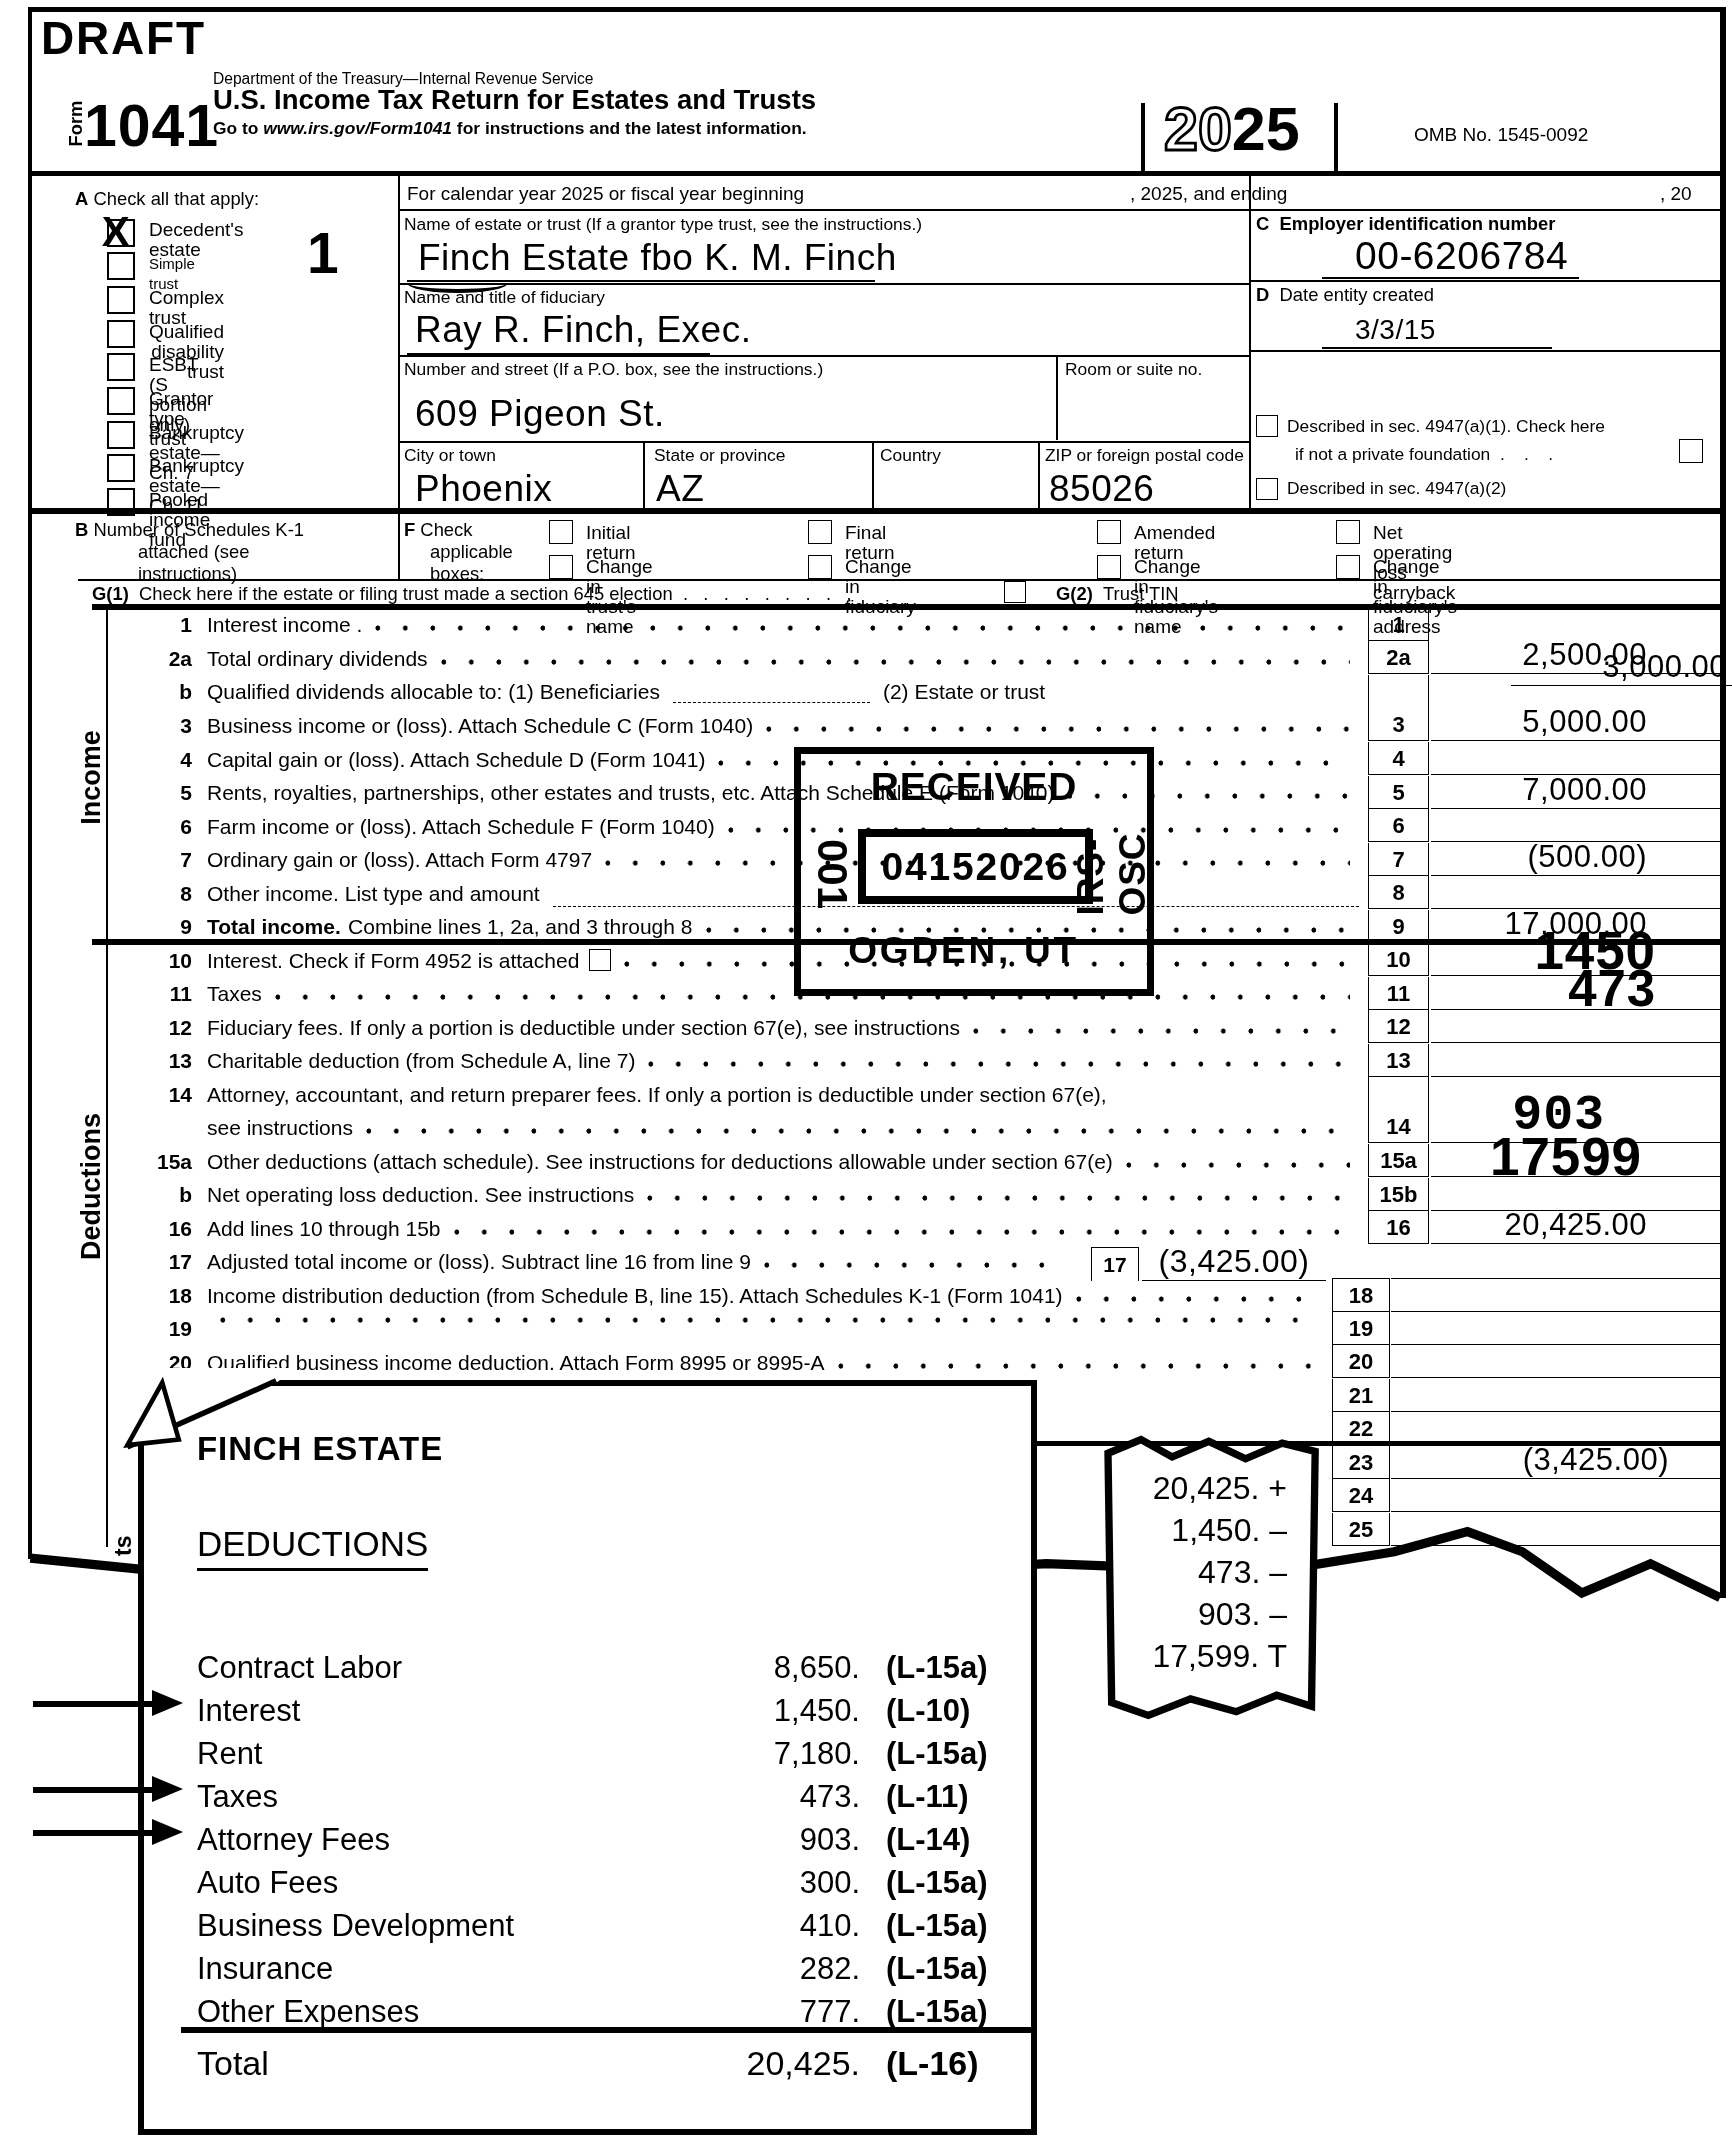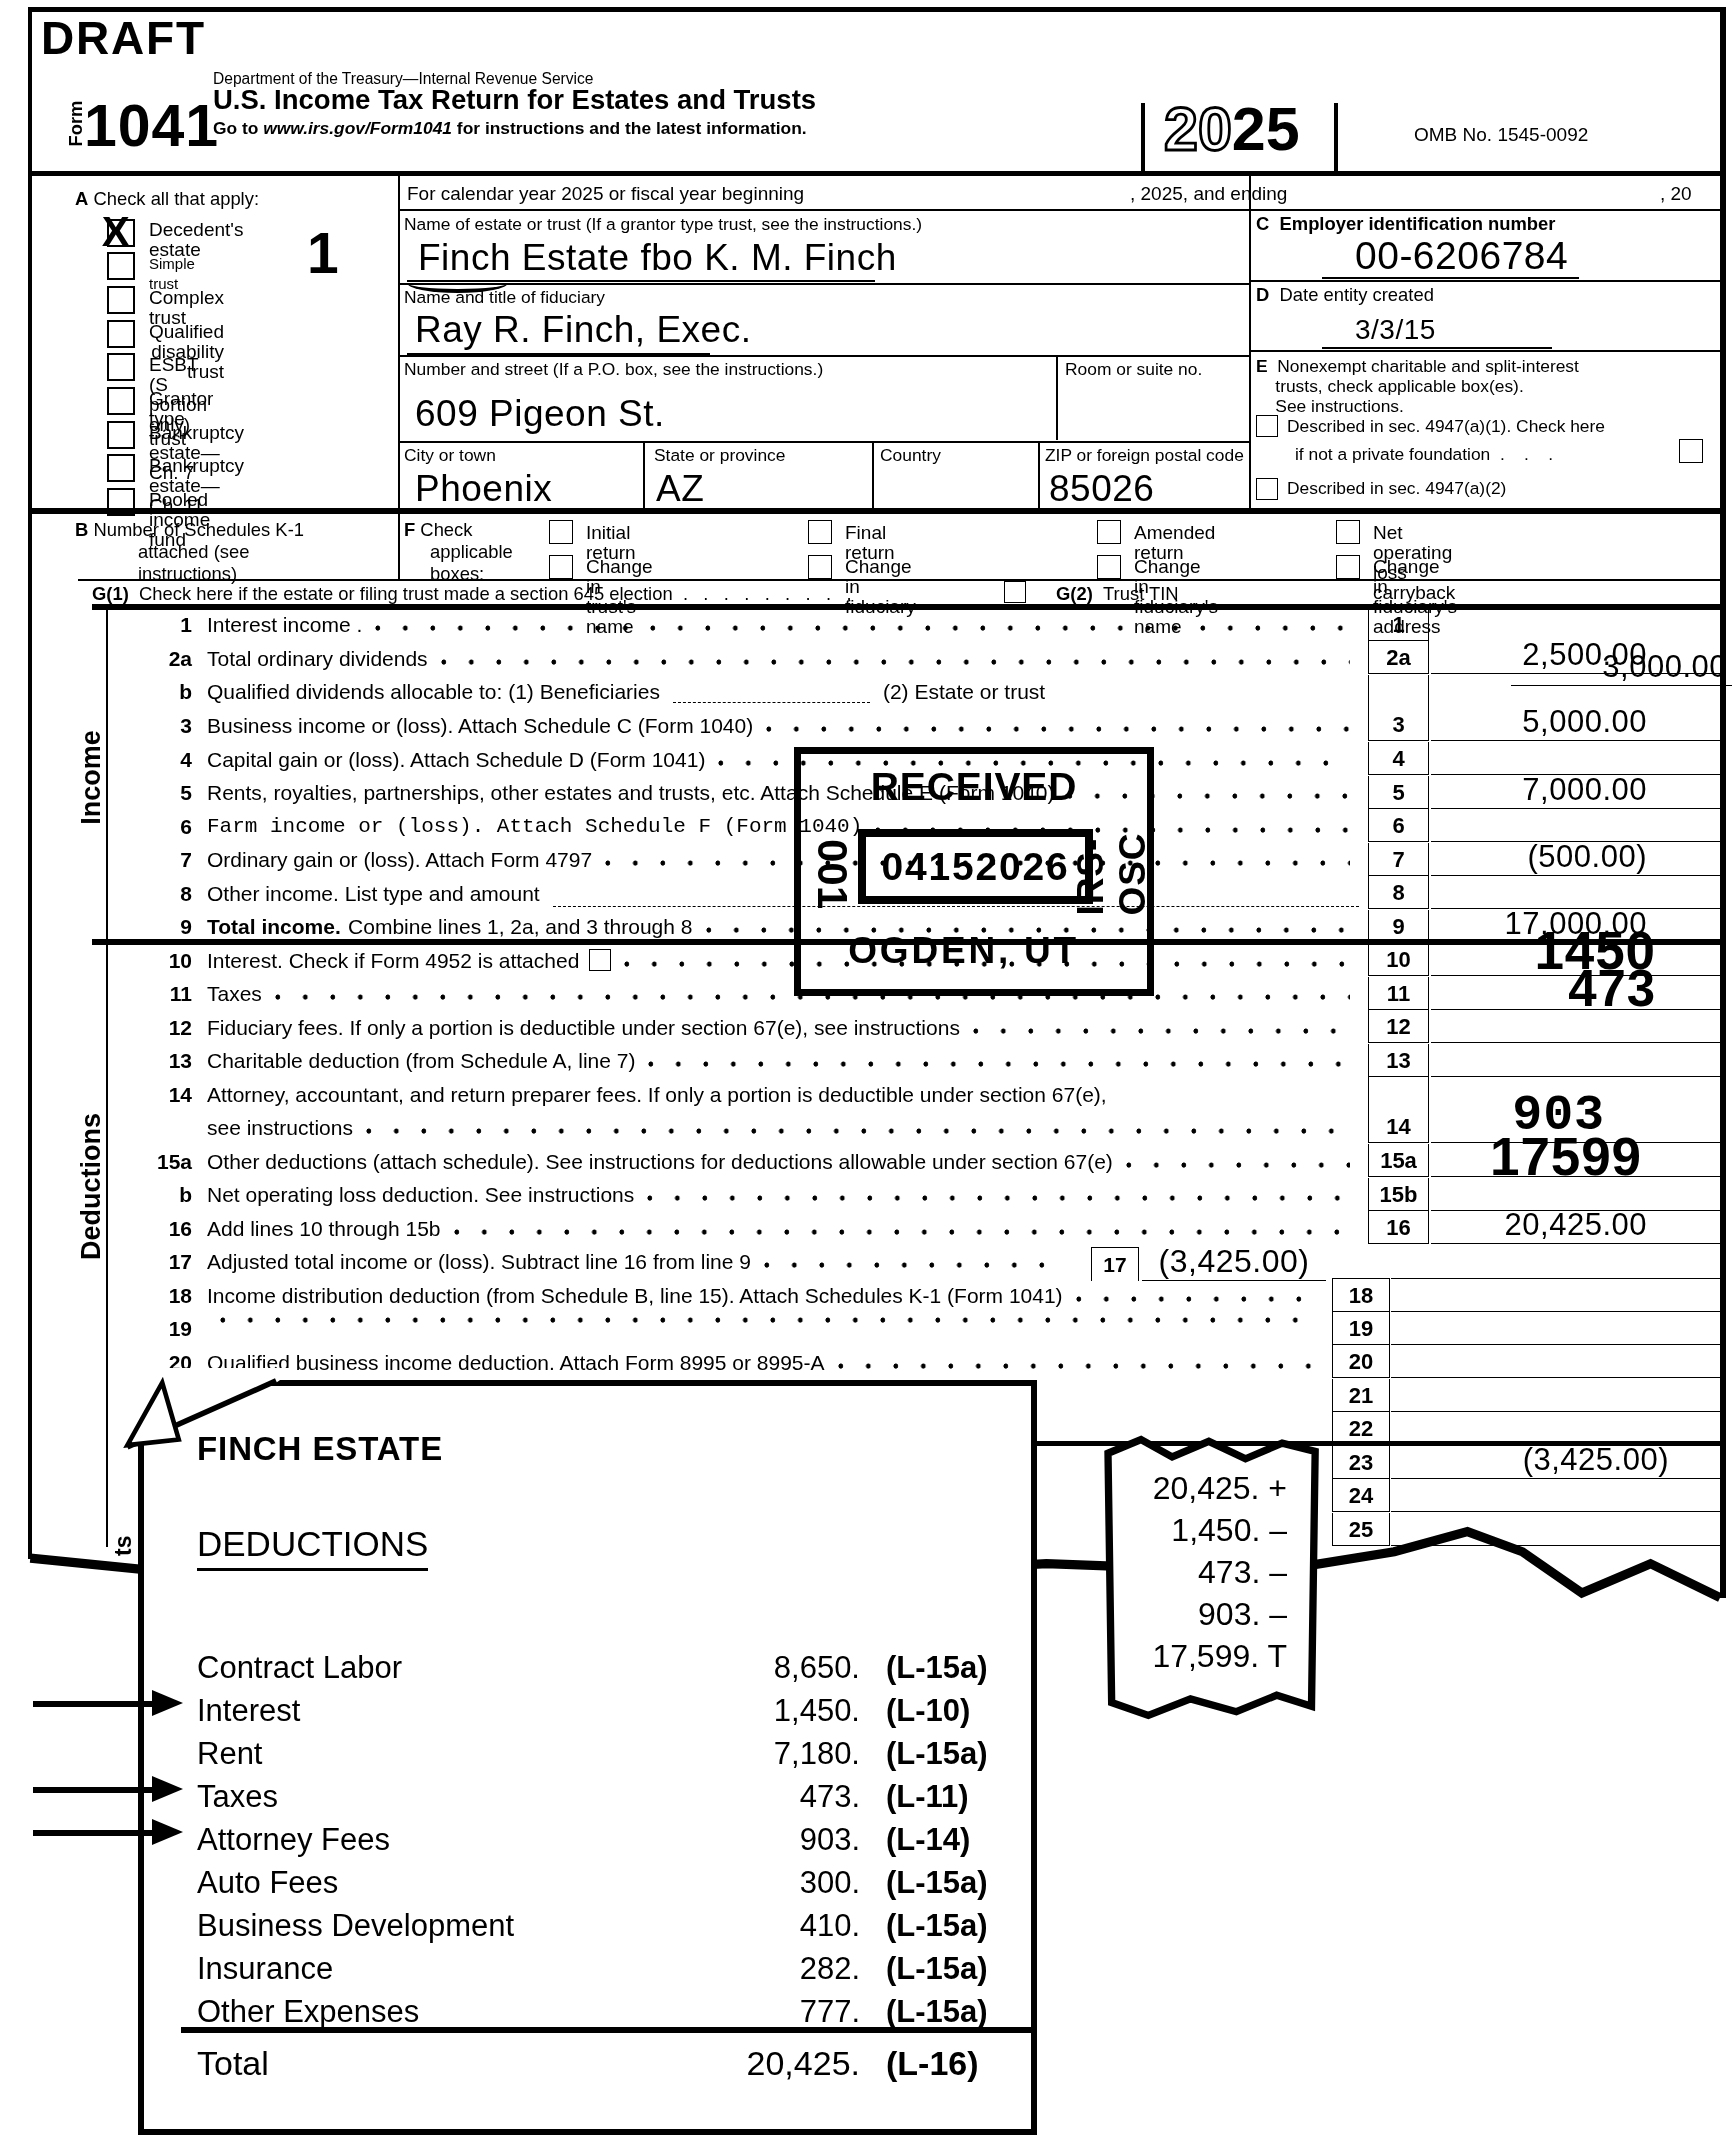--- a/index.html
+++ b/index.html
@@ -120,21 +120,20 @@
   <div class="abs typedv" style="left:1049px;top:468px;font-size:37px;">85026</div>
 
   <div class="abs sm" style="left:1256px;top:214px;"><span class="b">C</span>&nbsp;&nbsp;<span class="b">Employer identification number</span></div>
   <div class="abs typedv" style="left:1355px;top:234px;font-size:39px;">00-6206784</div>
   <div class="hl" style="left:1322px;top:277px;width:257px;"></div>
   <div class="hl" style="left:1249px;top:280px;width:473px;"></div>
   <div class="abs sm" style="left:1256px;top:285px;"><span class="b">D</span>&nbsp;&nbsp;<span>Date entity created</span></div>
   <div class="abs typedv" style="left:1355px;top:314px;font-size:28px;">3/3/15</div>
   <div class="hl" style="left:1322px;top:347px;width:230px;"></div>
   <div class="hl" style="left:1249px;top:350px;width:473px;"></div>
-  <div class="abs xs" style="left:1256px;top:356px;font-size:17.4px;line-height:20px;"><span class="b">E</span>&nbsp;&nbsp;<span>Nonexempt charitable and split-interest</span><br>&nbsp;&nbsp;&nbsp;&nbsp;<span>trusts, check applicable box(es).</span><br>&nbsp;&nbsp;&nbsp;&nbsp;<span>See instructions.</span></div>
   <div class="cb" style="left:1256px;top:415px;width:20px;height:20px;border-width:1.8px;"></div>
   <div class="abs xs" style="left:1287px;top:416px;font-size:17.4px;">Described in sec. 4947(a)(1). Check here</div>
   <div class="abs xs" style="left:1295px;top:444px;font-size:17.4px;"><span>if not a private foundation</span>&nbsp;&nbsp;.&nbsp;&nbsp;&nbsp;&nbsp;.&nbsp;&nbsp;&nbsp;&nbsp;.</div>
   <div class="cb" style="left:1679px;top:439px;width:22px;height:22px;border-width:1.8px;"></div>
   <div class="cb" style="left:1256px;top:478px;width:20px;height:20px;border-width:1.8px;"></div>
   <div class="abs xs" style="left:1287px;top:478px;font-size:17.4px;">Described in sec. 4947(a)(2)</div>
 
   <div class="hl" style="left:32px;top:508px;width:1688px;height:5.5px;"></div>
 
   <div class="abs sm" style="left:75px;top:520px;"><span class="b">B</span>&nbsp;<span>Number of Schedules K-1</span></div>
@@ -234,21 +233,21 @@
         <div class="leader"></div>
       </div>
       <div class="numcell" style="left: 1368px; top: 776px; width: 59px; height: 32px;">
         <div class="abs b" style="left: 0px; bottom: 1.8px; width: 100%; font-size: 22px;">5</div>
       </div>
       <div class="valcell" style="left: 1431px; top: 776px; width: 289px; height: 32px;">
         <div class="vtxt typedv" style="right: 73px; bottom: 0px; font-size: 31px;">7,000.00</div>
       </div>
       <div class="abs b lt" style="left: 119px; top: 815px; width: 73px; text-align: right;">6</div>
       <div class="abs" style="left: 207px; top: 815px; width: 1152px; display: flex;">
-        <div class="lt" style="white-space: nowrap; font-family: Liberation Mono, monospace;">Farm income or (loss). Attach Schedule F (Form 1040)</div>
+        <div class="lt" style="white-space: nowrap;">Farm income or (loss). Attach Schedule F (Form 1040)</div>
         <div class="leader"></div>
       </div>
       <div class="numcell" style="left: 1368px; top: 809px; width: 59px; height: 32px;">
         <div class="abs b" style="left: 0px; bottom: 1.8px; width: 100%; font-size: 22px;">6</div>
       </div>
       <div class="valcell" style="left: 1431px; top: 809px; width: 289px; height: 32px;"></div>
       <div class="abs b lt" style="left: 119px; top: 848px; width: 73px; text-align: right;">7</div>
       <div class="abs" style="left: 207px; top: 848px; width: 1152px; display: flex;">
         <div class="lt" style="white-space: nowrap;">Ordinary gain or (loss). Attach Form 4797</div>
         <div class="leader"></div>

